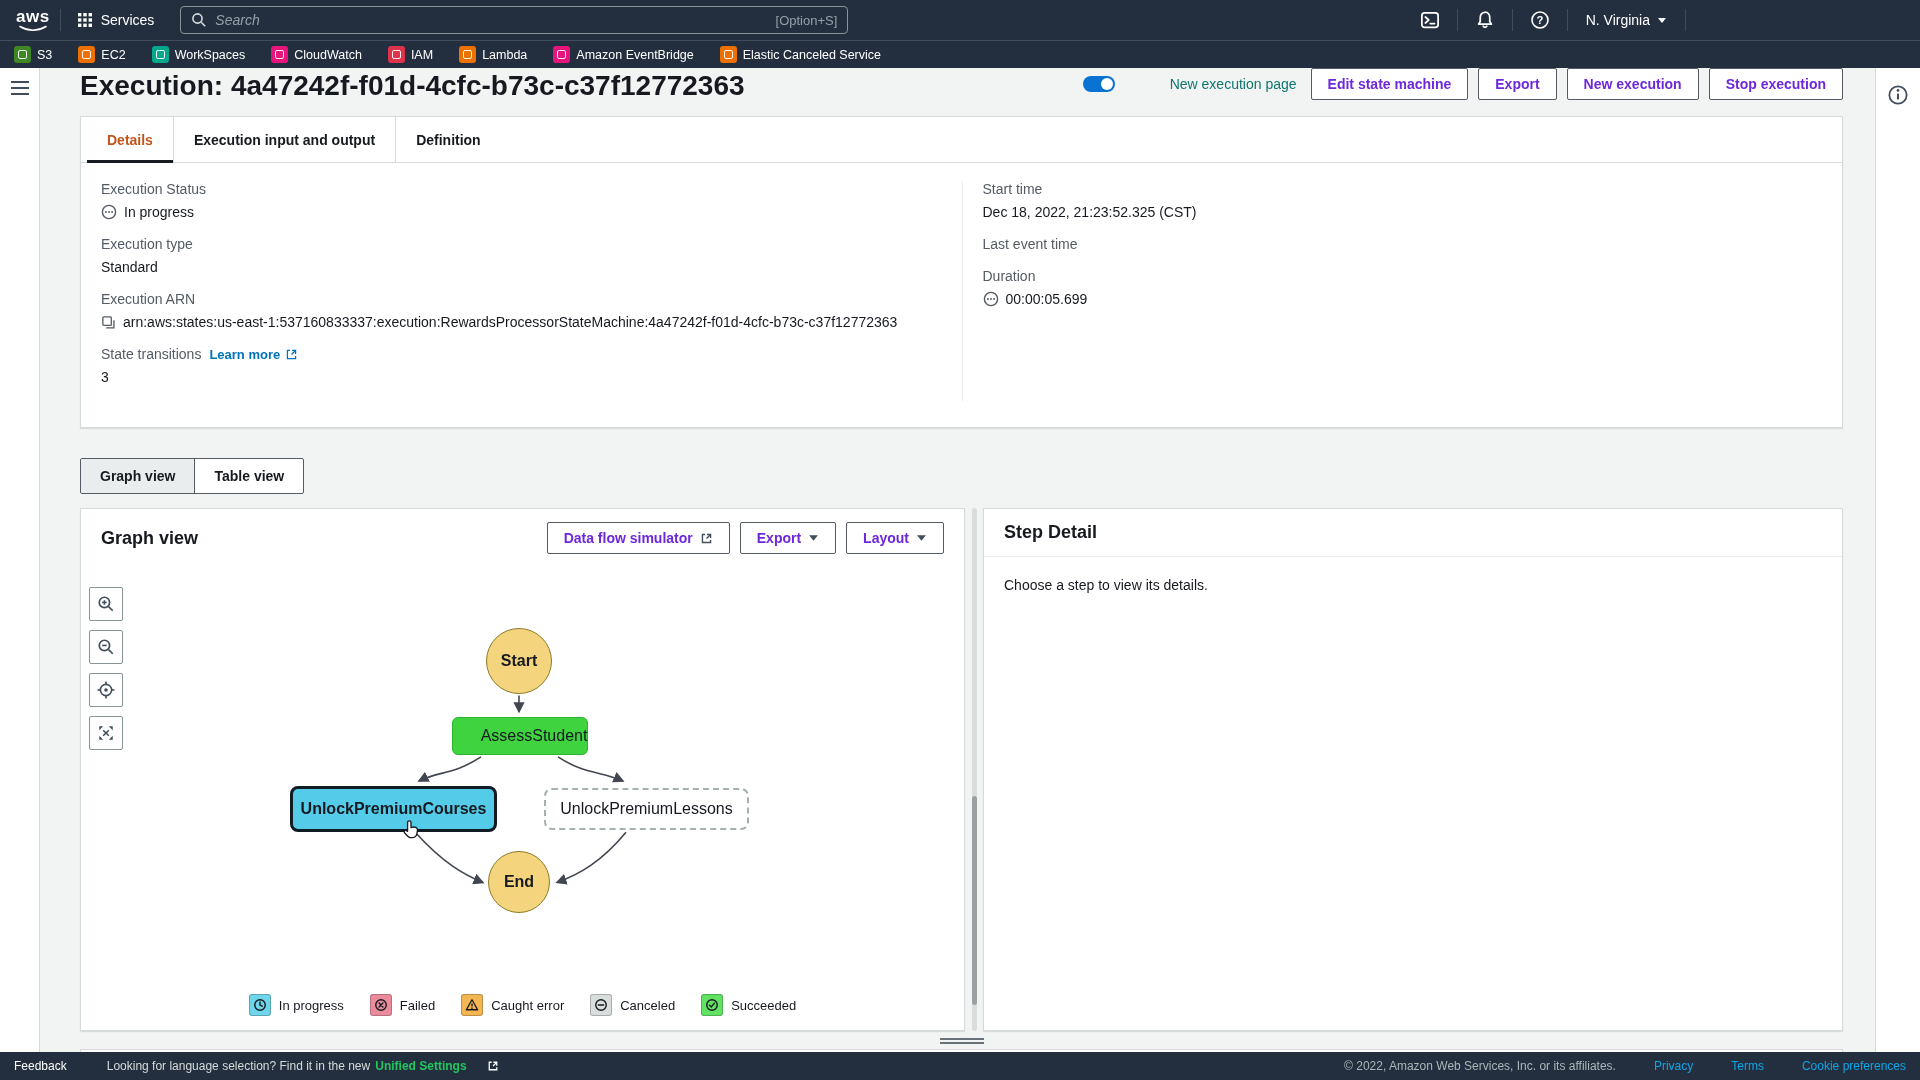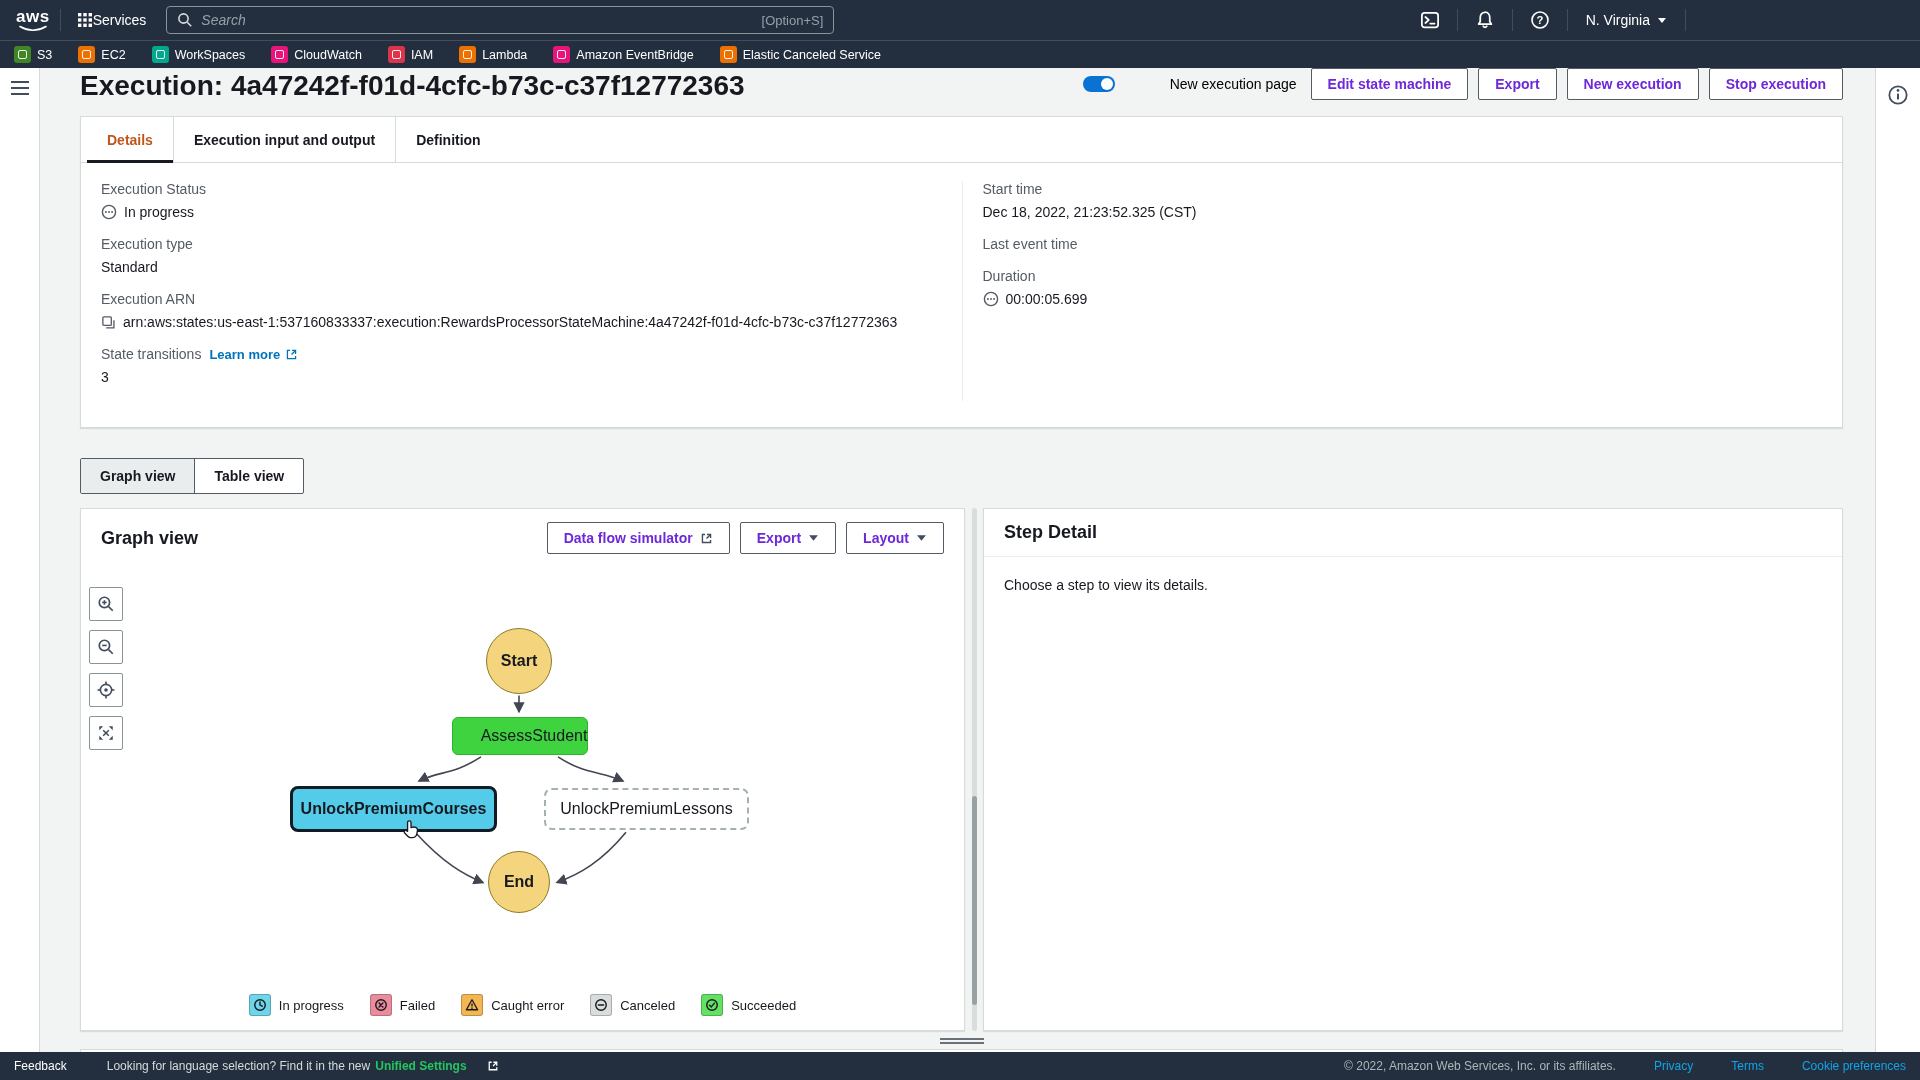--- a/index.html
+++ b/index.html
@@ -5,22 +5,22 @@
   * { margin:0; padding:0; box-sizing:border-box; }
   html,body { width:1920px; height:1080px; overflow:hidden; background:#f2f3f3;
     font-family:"Liberation Sans","DejaVu Sans",sans-serif; color:#16191f; }
 
   
   .topnav { position:absolute; top:0; left:0; right:0; height:40px; background:#232f3e;
     display:flex; align-items:center; color:#fff; z-index:30; }
   .topnav .sep { width:1px; height:22px; background:#414d5c; margin:0 10px; }
   .aws-logo { display:flex; flex-direction:column; align-items:center; margin-left:16px; line-height:1; }
   .aws-logo .aws-word { font-weight:bold; font-size:17px; letter-spacing:.5px; }
-  .services-btn { display:flex; align-items:center; gap:0; font-size:14px; padding:0 6px; cursor:pointer; }
-  .searchbox { display:flex; align-items:center; margin-left:14px; width:668px; height:28px;
+  .services-btn { display:flex; align-items:center; gap:8px; font-size:14px; padding:0 6px; cursor:pointer; }
+  .searchbox { display:flex; align-items:center; margin-left:20px; width:668px; height:28px;
     border:1px solid #879596; border-radius:4px; background:#232f3e; padding:0 10px; }
   .searchbox input { flex:1; background:transparent; border:none; outline:none; color:#d5dbdb;
     font-size:14px; margin-left:8px; font-family:inherit; }
   .searchbox input::placeholder { color:#95a0a8; font-style:italic; }
   .search-shortcut { color:#95a0a8; font-size:13px; }
   .nav-right { margin-left:auto; display:flex; align-items:center; }
   .nav-icon-btn { width:34px; height:28px; display:flex; align-items:center; justify-content:center; cursor:pointer; }
   .region-btn { display:flex; align-items:center; gap:7px; font-size:14px; padding:0 8px; cursor:pointer; }
   .nav-right .endpad { width:224px; }
 
@@ -40,21 +40,21 @@
   .right-rail .info-wrap { margin:16px auto; width:22px; cursor:pointer; color:#414d5c; }
   .main { position:absolute; left:40px; right:45px; top:0; bottom:0; padding:0 32px 0 40px; overflow:hidden; }
 
   
   .page-header { display:flex; align-items:flex-end; justify-content:space-between; margin-top:-14px; height:48px; }
   .page-title { font-size:28px; font-weight:bold; color:#16191f; white-space:nowrap; }
   .header-actions { display:flex; align-items:center; gap:10px; padding-bottom:2px; }
   .toggle-group { display:flex; align-items:center; gap:8px; margin-right:4px; }
   .toggle { width:32px; height:16px; border-radius:8px; background:#0972d3; position:relative; cursor:pointer; flex:none; }
   .toggle .knob { position:absolute; right:2px; top:2px; width:12px; height:12px; border-radius:50%; background:#fff; }
-  .toggle-label { font-size:14px; color:#000000;padding-left:47px; }
+  .toggle-label { font-size:14px; color:#0f766e;padding-left:47px; }
   .btn { height:32px; padding:0 16px; background:#fff; border:1px solid #545b64; border-radius:2px;
     font-size:14px; font-weight:bold; color:#6d28d9; display:inline-flex; align-items:center; gap:7px;
     cursor:pointer; font-family:inherit; white-space:nowrap; }
 
   
   .card { background:#fff; border:1px solid #d5dbdb; box-shadow:0 1px 1px rgba(0,28,36,.1); }
 
   .tabs-card { margin-top:14px; }
   .tab-row { display:flex; align-items:stretch; height:46px; border-bottom:1px solid #d5dbdb; padding-left:6px; }
   .tab { display:flex; align-items:center; padding:0 20px; font-size:14px; font-weight:bold; color:#16191f;

